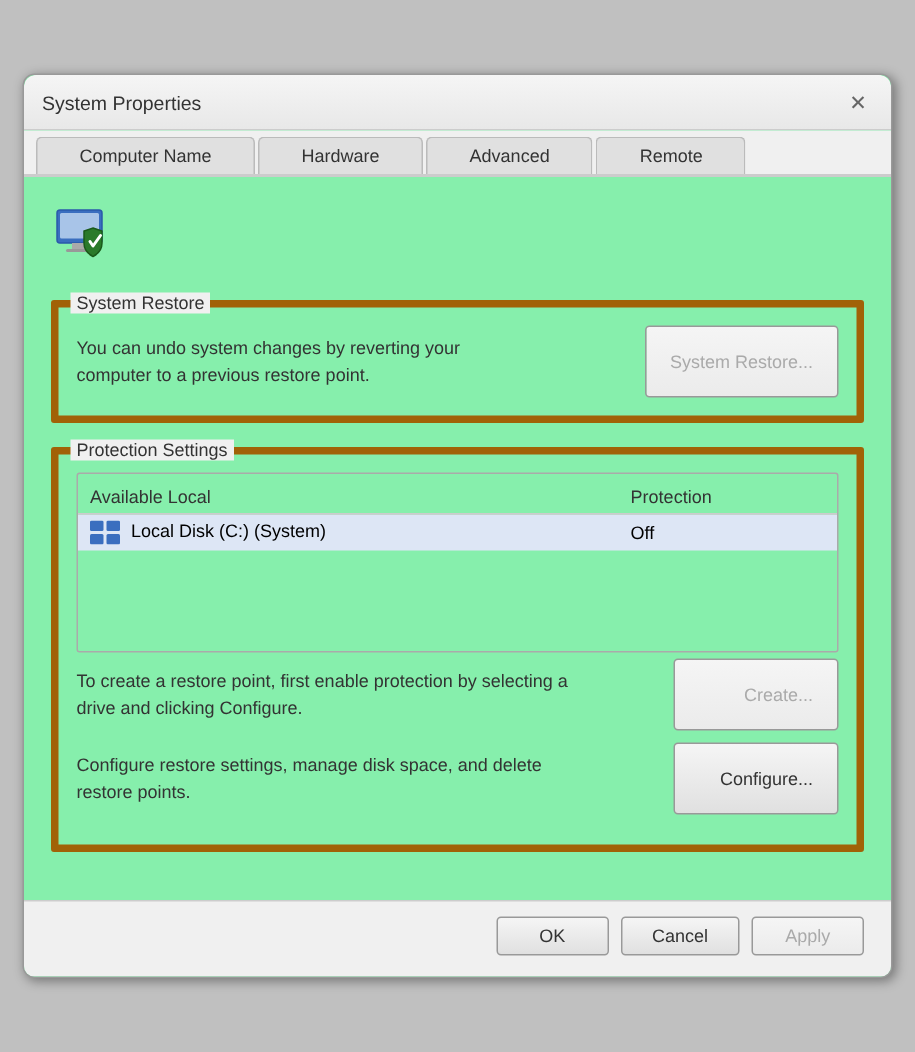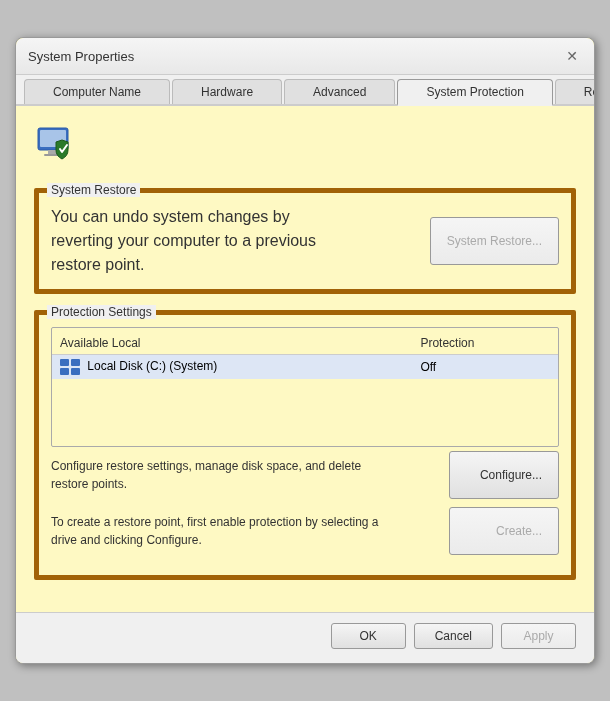--- a/index.html
+++ b/index.html
@@ -8,21 +8,21 @@
       display: flex;
       align-items: center;
       justify-content: center;
       width: 610px;
       height: 701px;
       font-family: 'Segoe UI', Tahoma, Arial, sans-serif;
       font-size: 13px;
     }
     .dialog {
       width: 580px;
-      background: #fef9c3;
+      background: #86efac;
       border: 1px solid #999;
       border-radius: 8px;
       box-shadow: 2px 2px 8px rgba(0,0,0,0.4);
       overflow: hidden;
     }
     .title-bar {
       background: linear-gradient(to bottom, #f5f5f5, #e8e8e8);
       display: flex;
       align-items: center;
       justify-content: space-between;
@@ -113,21 +113,21 @@
       left: 8px;
     }
 
     .system-restore-inner {
       display: flex;
       align-items: center;
       justify-content: space-between;
       margin-top: 4px;
     }
     .system-restore-text {
-      font-size: 16px;
+      font-size: 12px;
       color: #333;
       max-width: 300px;
       line-height: 1.5;
     }
 
     .btn {
       padding: 16px 16px;
       font-size: 12px;
       border: 1px solid #999;
       border-radius: 3px;
@@ -222,21 +222,20 @@
 
   <div class="title-bar">
     <span class="title-text">System Properties</span>
     <button class="close-btn">✕</button>
   </div>
 
   <div class="tab-bar">
     <div class="tab">Computer Name</div>
     <div class="tab">Hardware</div>
     <div class="tab">Advanced</div>
-    <div class="tab active">System Protection</div>
     <div class="tab">Remote</div>
   </div>
 
   <div class="content">
 
     <div class="info-section">
       <div class="info-icon">
         
         <svg width="48" height="48" viewBox="0 0 48 48" xmlns="http://www.w3.org/2000/svg">
 
@@ -284,26 +283,26 @@
                 <span>Local Disk (C:) (System)</span>
               </td>
               <td>Off</td>
             </tr>
           </tbody>
         </table>
       </div>
 
       <div class="protection-bottom">
         <div class="protection-row">
+          <p class="protection-row-text">To create a restore point, first enable protection by selecting a drive and clicking Configure.</p>
+          <button class="btn" disabled="">Create...</button>
+        </div>
+        <div class="protection-row">
           <p class="protection-row-text">Configure restore settings, manage disk space, and delete restore points.</p>
           <button class="btn">Configure...</button>
-        </div>
-        <div class="protection-row">
-          <p class="protection-row-text">To create a restore point, first enable protection by selecting a drive and clicking Configure.</p>
-          <button class="btn" disabled="">Create...</button>
         </div>
       </div>
     </div>
 
   </div>
 
   <div class="dialog-footer">
     <button class="footer-btn">OK</button>
     <button class="footer-btn">Cancel</button>
     <button class="footer-btn" disabled="">Apply</button>

